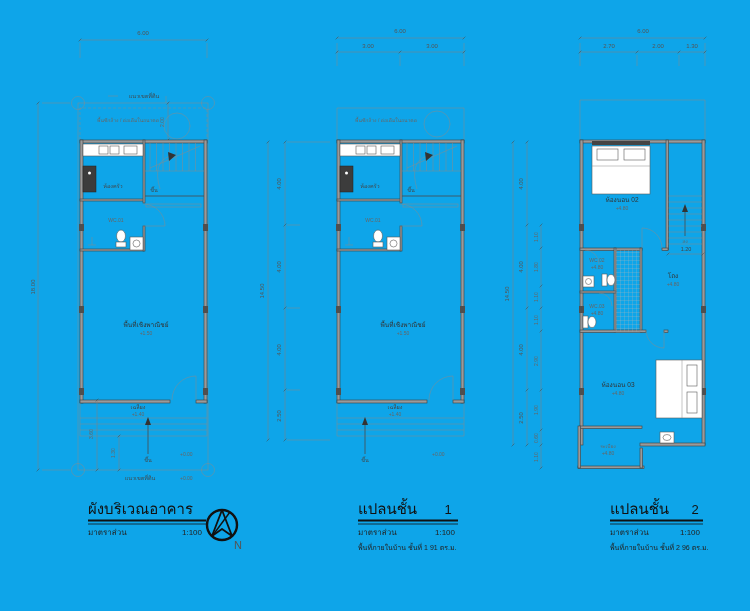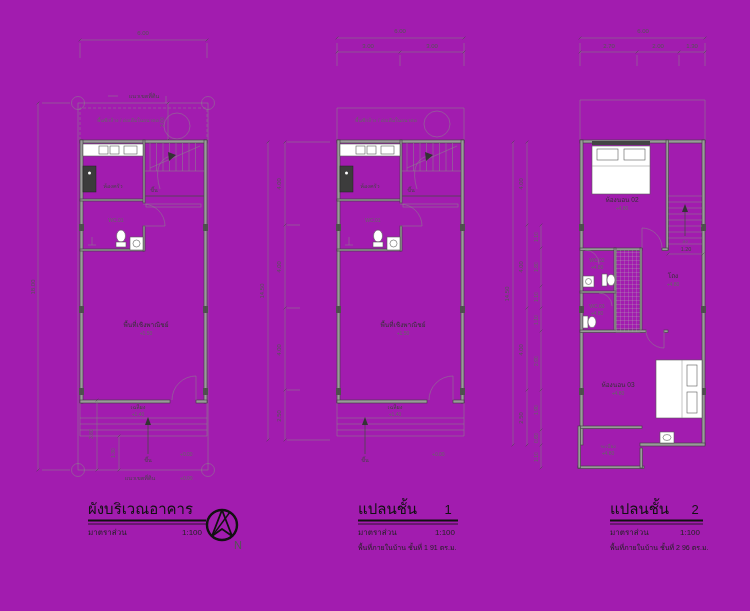--- a/index.html
+++ b/index.html
@@ -1,16 +1,16 @@
 <!DOCTYPE html>
 <html><head>
 <meta charset="utf-8">
 <style>
   html,body{margin:0;padding:0;background:#ffffff;}
-  .page{position:relative;width:750px;height:611px;background:#a21caf;overflow:hidden;
+  .page{position:relative;width:750px;height:611px;background:#0ea5e9;overflow:hidden;
         font-family:"Liberation Sans",sans-serif;}
   svg text{font-family:"Liberation Sans",sans-serif;}
   .t6{font-size:6px;fill:#555;}
   .t55{font-size:5.5px;fill:#444;}
   .t5{font-size:5px;fill:#666;}
   .lbl{font-size:6.5px;fill:#333;}
   .ttl{font-size:15px;fill:#111;}
   .num{font-size:13px;fill:#111;}
   .sub{font-size:8px;fill:#222;}
   .note{font-size:7px;fill:#222;}

